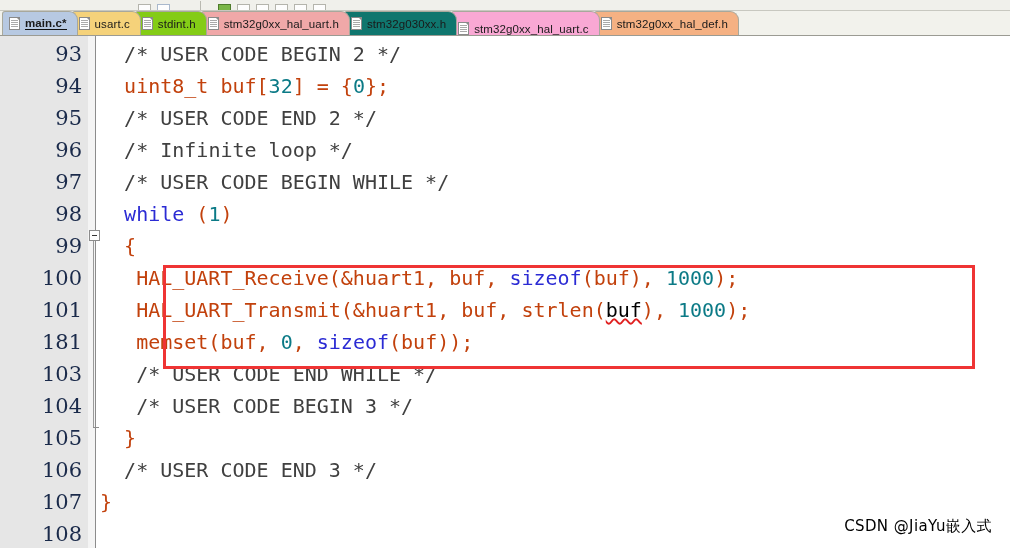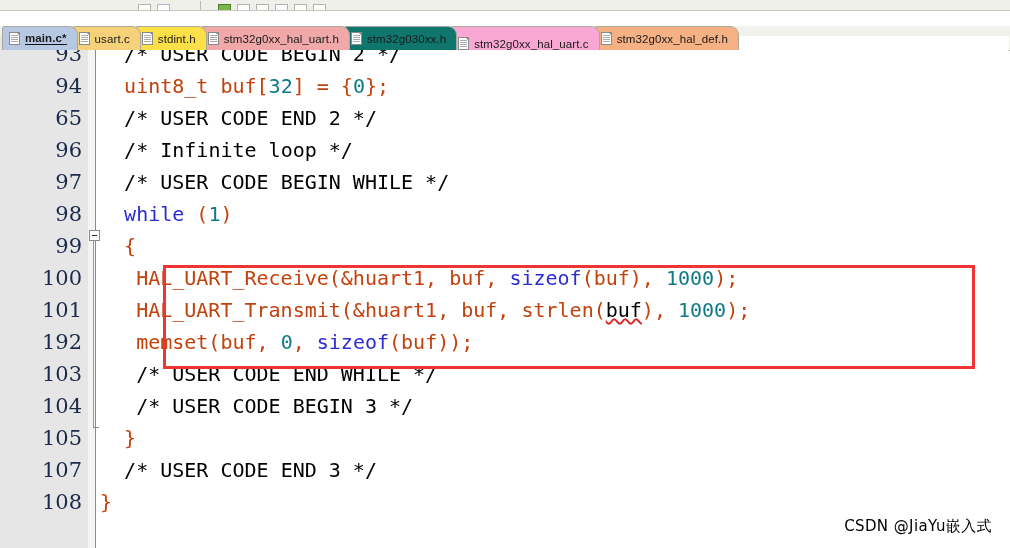--- a/index.html
+++ b/index.html
@@ -42,21 +42,21 @@
   }
   #toolbar-sliver .tb-btn.blue { background: #fdfdfd; border-color: #a9b8cc; }
   #toolbar-sliver .tb-btn.green { background: #7ab648; border-color: #4e7b2c; }
   #toolbar-sliver .tb-sep {
     width: 1px; height: 9px; background: #b9b9b1;
   }
 
   
   #tabbar {
     position: absolute;
-    left: 0; top: 26px;
+    left: 0; top: 11px;
     width: 1010px; height: 25px;
     background: #f2f2ec;
     border-bottom: 1px solid #9b9b93;
     box-sizing: border-box;
     display: flex;
     align-items: flex-end;
     padding-left: 2px;
   }
   .tab {
     position: relative;
@@ -151,21 +151,21 @@
   }
   .code-lines {
     left: 100px;
     white-space: pre;
     color: #000000;
     font-family: "DejaVu Sans Mono", "Liberation Mono", monospace;
     font-size: 20px;
   }
   .ln { height: 32px; }
 
-  .cmt { color: #000000; }
+  .cmt { color: #404040; }
   .kw  { color: #2b2bd4; }
   .num { color: #0b7a86; }
   .fn  { color: #c2410c; }
   .sq  {
     text-decoration: underline wavy #e02020;
     text-decoration-skip-ink: none;
   }
 
   
   .fold-box {
@@ -242,21 +242,21 @@
         <i></i>
       </span>
       <span class="tab-label">main.c*</span>
     </div>
     <div class="tab" style="background: rgb(245, 210, 122); z-index: 19;">
       <span class="doc-icon">
         <i></i>
       </span>
       <span class="tab-label">usart.c</span>
     </div>
-    <div class="tab" style="background: #fde047; z-index: 18;">
+    <div class="tab" style="background: #84cc16; z-index: 18;">
       <span class="doc-icon">
         <i></i>
       </span>
       <span class="tab-label">stdint.h</span>
     </div>
     <div class="tab" style="background: rgb(240, 168, 168); z-index: 17;">
       <span class="doc-icon">
         <i></i>
       </span>
       <span class="tab-label">stm32g0xx_hal_uart.h</span>
@@ -282,31 +282,32 @@
   </div>
 
 <div id="editor">
   <div id="gutter"></div>
   <div id="fold-strip"></div>
   <div id="gutter-rule"></div>
 
   <div class="num-lines" id="num-lines">
       <div class="ln">93</div>
       <div class="ln">94</div>
-      <div class="ln">65</div>
+      <div class="ln">95</div>
       <div class="ln">96</div>
       <div class="ln">97</div>
       <div class="ln">98</div>
       <div class="ln">99</div>
       <div class="ln">100</div>
       <div class="ln">101</div>
-      <div class="ln">192</div>
+      <div class="ln">181</div>
       <div class="ln">103</div>
       <div class="ln">104</div>
       <div class="ln">105</div>
+      <div class="ln">106</div>
       <div class="ln">107</div>
       <div class="ln">108</div>
     </div>
   <div class="code-lines" id="code-lines"><div class="ln">  <span class="cmt">/* USER CODE BEGIN 2 */</span></div><div class="ln">  <span class="fn">uint8_t buf[</span><span class="num">32</span><span class="fn">] = {</span><span class="num">0</span><span class="fn">};</span></div><div class="ln">  <span class="cmt">/* USER CODE END 2 */</span></div><div class="ln">  <span class="cmt">/* Infinite loop */</span></div><div class="ln">  <span class="cmt">/* USER CODE BEGIN WHILE */</span></div><div class="ln">  <span class="kw">while</span><span class="fn"> (</span><span class="num">1</span><span class="fn">)</span></div><div class="ln">  <span class="fn">{</span></div><div class="ln">   <span class="fn">HAL_UART_Receive(&amp;huart1, buf, </span><span class="kw">sizeof</span><span class="fn">(buf), </span><span class="num">1000</span><span class="fn">);</span></div><div class="ln">   <span class="fn">HAL_UART_Transmit(&amp;huart1, buf, strlen(</span><span class="sq">buf</span><span class="fn">), </span><span class="num">1000</span><span class="fn">);</span></div><div class="ln">   <span class="fn">memset(buf, </span><span class="num">0</span><span class="fn">, </span><span class="kw">sizeof</span><span class="fn">(buf));</span></div><div class="ln">   <span class="cmt">/* USER CODE END WHILE */</span></div><div class="ln">   <span class="cmt">/* USER CODE BEGIN 3 */</span></div><div class="ln">  <span class="fn">}</span></div><div class="ln">  <span class="cmt">/* USER CODE END 3 */</span></div><div class="ln"><span class="fn">}</span></div><div class="ln"></div></div>
 
   <div class="fold-box" style="top:194px;"></div>
   <div class="fold-line" style="top:205px;height:186px;"></div>
   <div class="fold-end" style="top:391px;"></div>
 
   <div id="red-box"></div>

